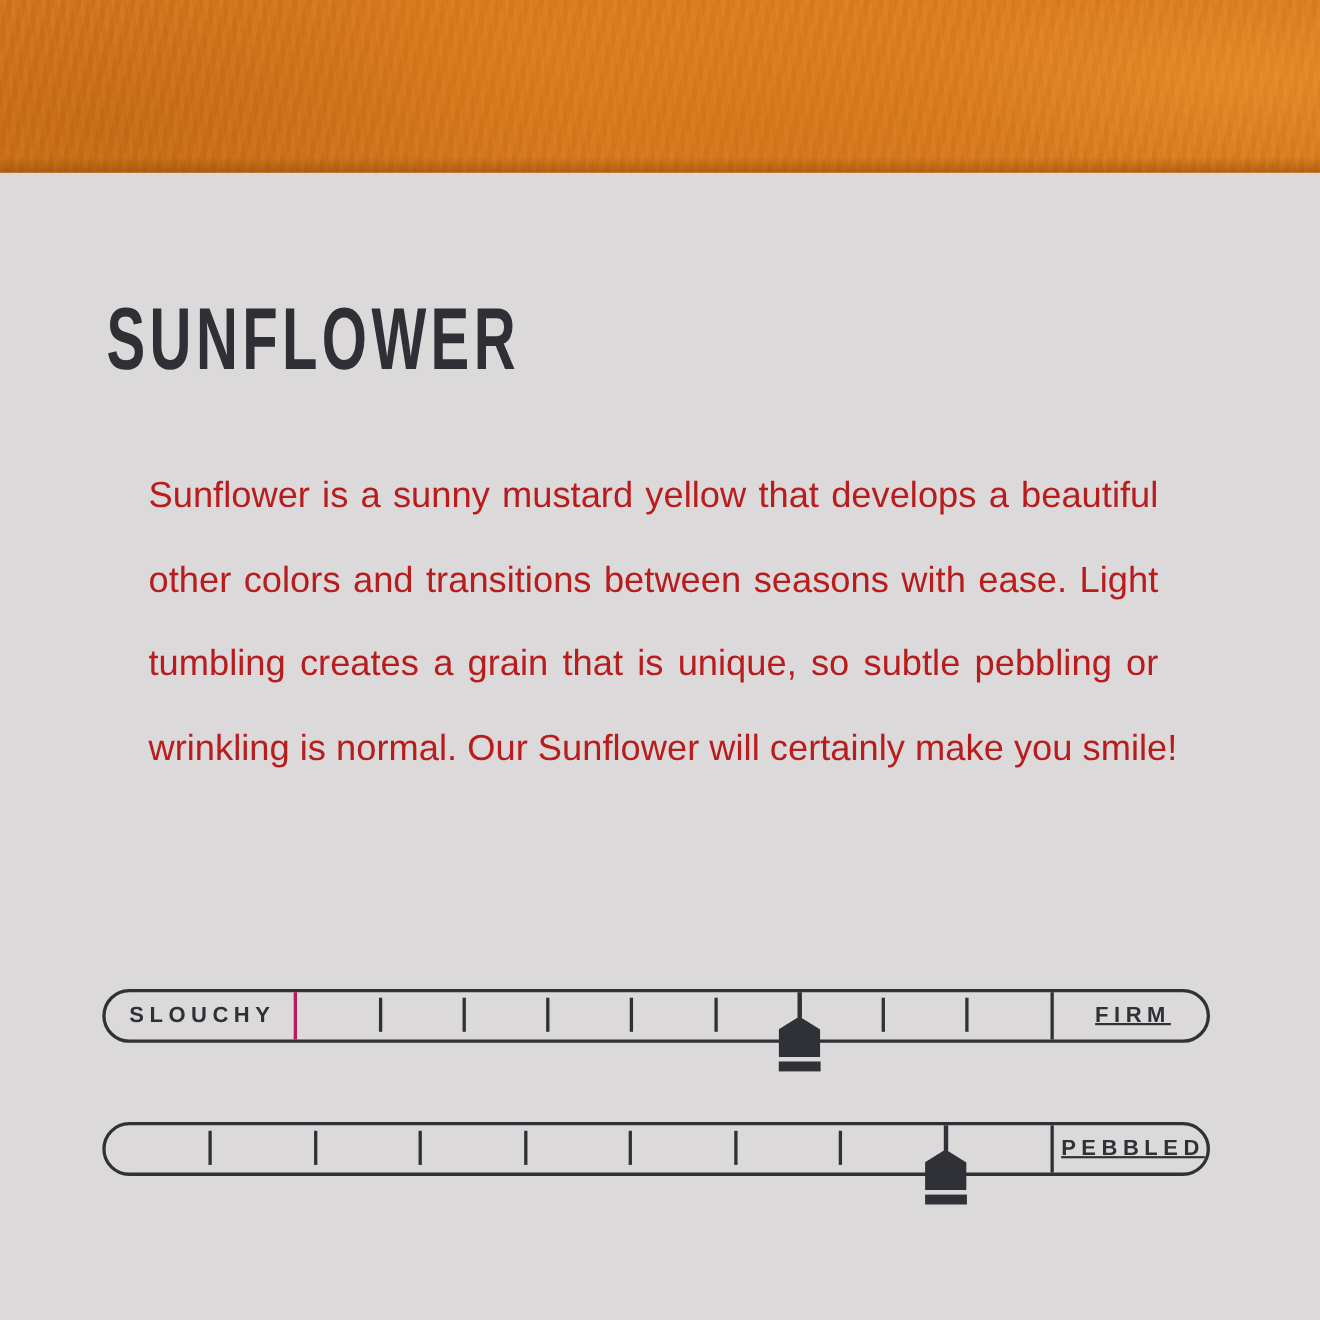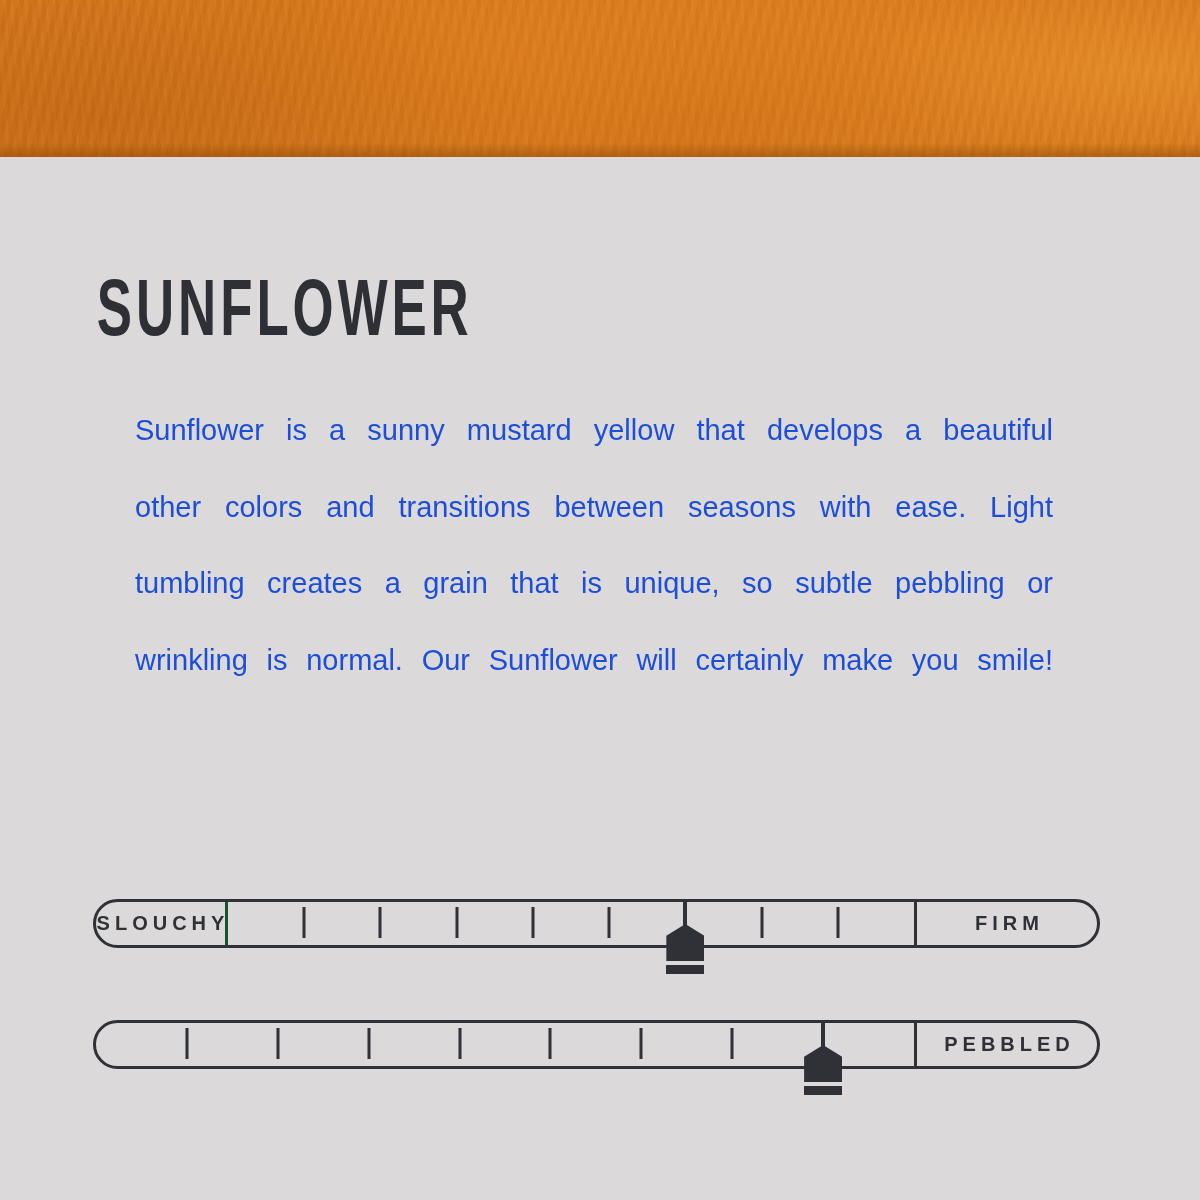--- a/index.html
+++ b/index.html
@@ -37,23 +37,23 @@
     font-size:80px;line-height:1;font-weight:700;
     letter-spacing:6px;
     color:#2e3035;
     transform:scaleX(0.66);
     transform-origin:50% 50%;
     white-space:nowrap;
   }
 
   
   .paragraph{
-    position:absolute;top:392px;left:135px;width:918px;
-    color:#1d4ed8;
-    font-size:29px;
+    position:absolute;top:412px;left:135px;width:918px;
+    color:#b91c1c;
+    font-size:33px;
     line-height:76.5px;
   }
   .pline{
     text-align:justify;
     text-align-last:justify;
     white-space:nowrap;
     height:76.5px;
   }
 
   
@@ -68,22 +68,22 @@
   .slider.first{top:899px;}
   .slider.second{top:1020px;}
   .cap{
     display:flex;align-items:center;justify-content:center;
     color:#2f3136;
     font-weight:700;
     font-size:20px;
     letter-spacing:5px;
     box-sizing:border-box;
   }
-  .cap-left{width:132px;border-right:3px solid #14532d;padding-left:5px;}
-  .cap-right{width:183px;border-left:3px solid #2f3136;padding-left:5px;}
+  .cap-left{width:174px;border-right:3px solid #be185d;padding-left:5px;}
+  .cap-right{width:142px;border-left:3px solid #2f3136;padding-left:5px;text-decoration:underline;}
   .track{
     position:relative;
     flex:1;
   }
   .tick{
     position:absolute;top:5px;height:31px;width:3px;
     background:#2f3136;
     transform:translateX(-50%);
   }
   .marker{

